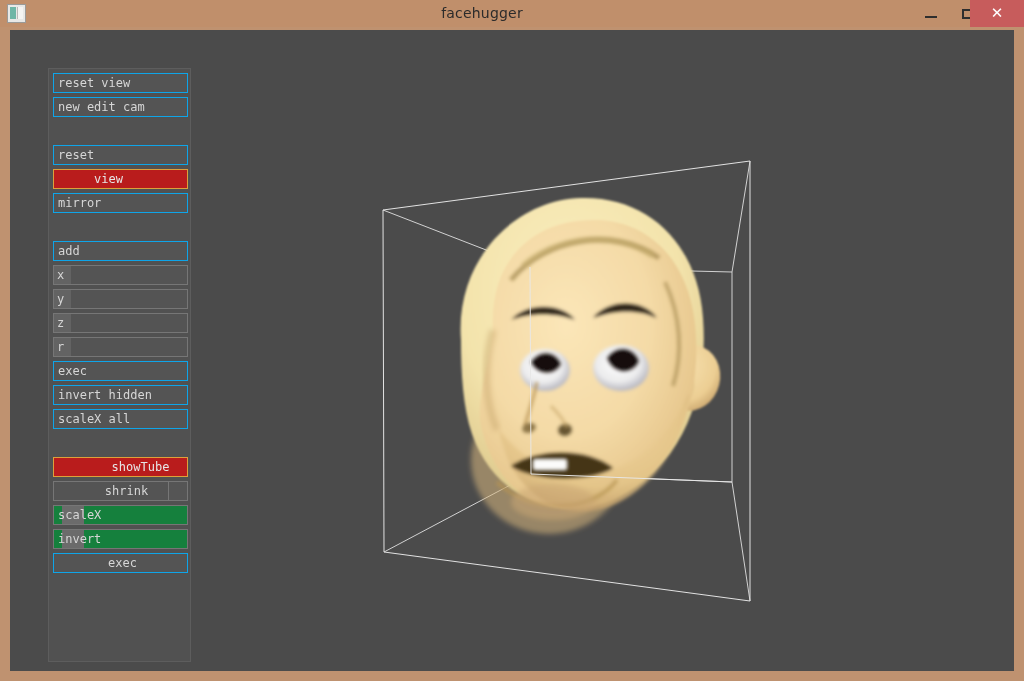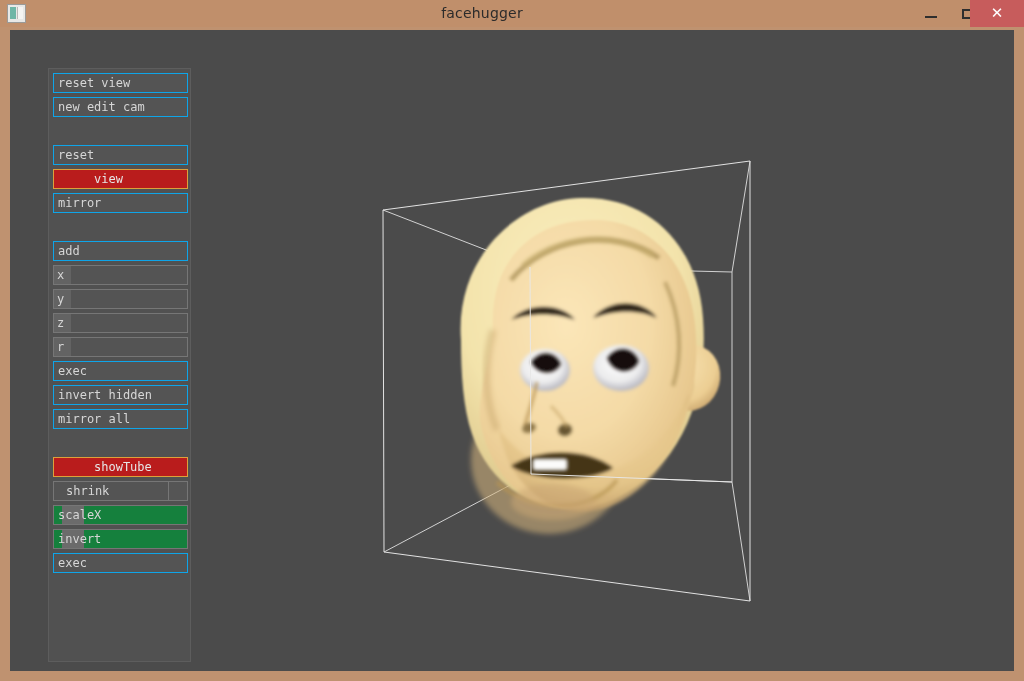--- a/index.html
+++ b/index.html
@@ -282,24 +282,24 @@
         </div>
         <div class="fieldrow">
           <div class="chip">z</div>
         </div>
         <div class="fieldrow">
           <div class="chip">r</div>
         </div>
 
         <div class="btn">exec</div>
         <div class="btn">invert hidden</div>
-        <div class="btn">mirror all</div>
+        <div class="btn">scaleX all</div>
       </div>
 
-      <div class="group" style="top:388px;">
+      <div class="group" style="top:388px;text-align:center;">
         <div class="btn sel">showTube</div>
 
         <div class="checkrow">
           <span>shrink</span>
           <span class="box"></span>
         </div>
 
         <div class="sliderrow">
           <div class="handle" style="left:8px;"></div>
           <div class="stxt">scaleX</div>

